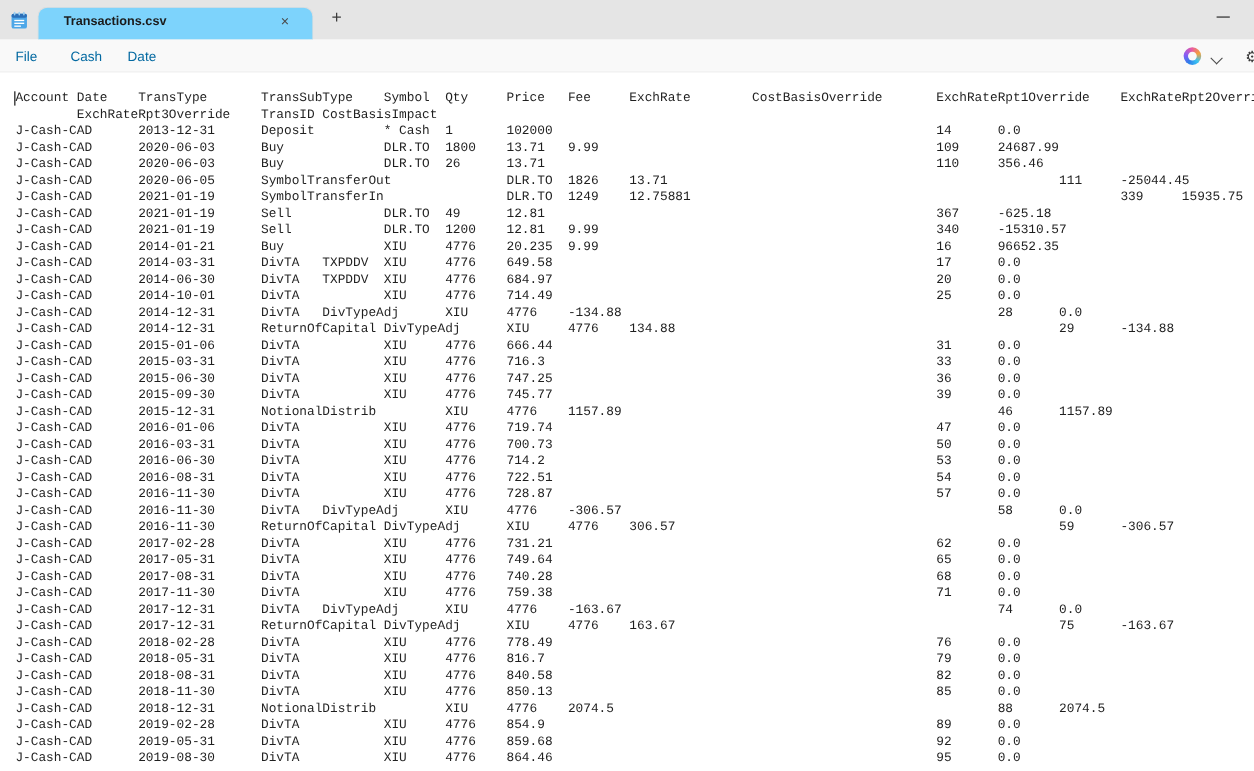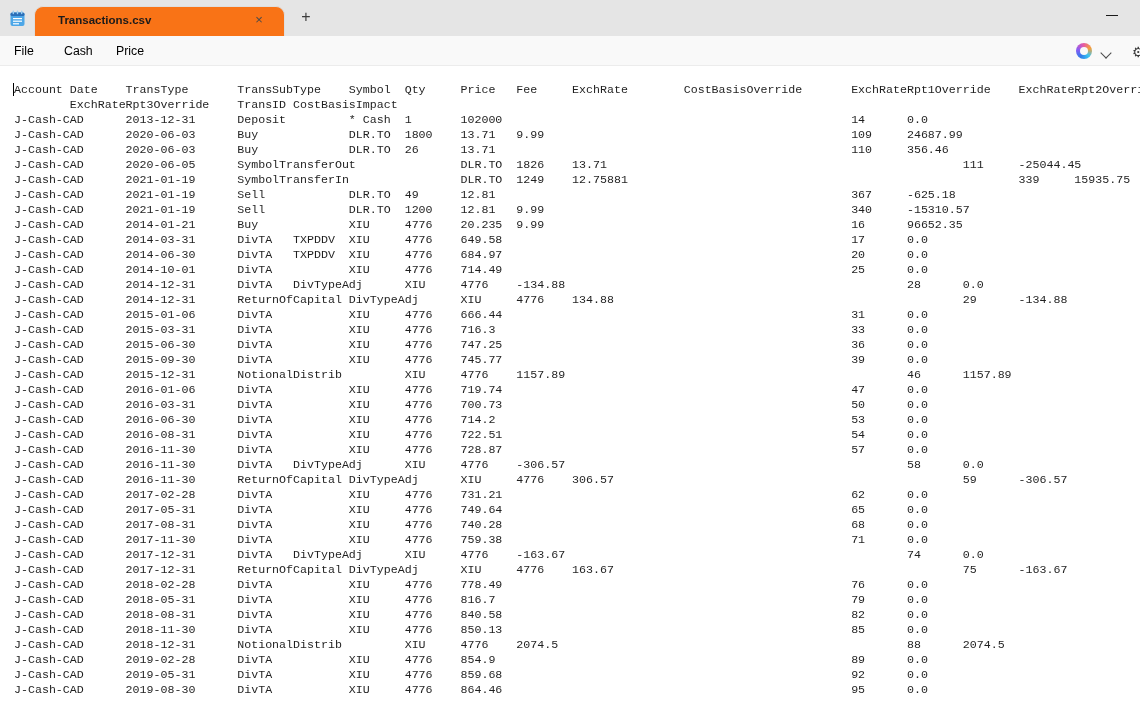--- a/index.html
+++ b/index.html
@@ -6,21 +6,21 @@
   body{
     width:1140px;height:701px;position:relative;overflow:hidden;
     background:#ffffff;font-family:"Liberation Sans","DejaVu Sans",sans-serif;
     -webkit-font-smoothing:antialiased;
   }
   
   .titlebar{position:absolute;left:0;top:0;width:1140px;height:36px;background:#e5e5e5;}
   .app-icon{position:absolute;left:8px;top:9px;width:19px;height:19px;}
   .tab{
     position:absolute;left:34px;top:6px;width:251px;height:30px;
-    background:#f97316;border:1px solid #dedede;border-bottom:none;
+    background:#7dd3fc;border:1px solid #dedede;border-bottom:none;
     border-radius:9px 9px 0 0;box-sizing:border-box;
   }
   .tab-label{
     position:absolute;left:23px;top:7px;font-size:11.5px;font-weight:700;color:#1b1b1b;
     white-space:nowrap;
   }
   .tab-close{
     position:absolute;right:16px;top:4px;width:18px;height:18px;line-height:18px;
     text-align:center;font-size:13px;color:#4a4a4a;cursor:default;border-radius:4px;
   }
@@ -29,21 +29,21 @@
     text-align:center;font-size:16px;font-weight:400;color:#3c3c3c;
   }
   .minimize{position:absolute;right:12px;top:2px;width:26px;height:26px;}
   .minimize .dash{position:absolute;left:4px;top:13px;width:12px;height:1.4px;background:#1a1a1a;}
   
   .menubar{
     position:absolute;left:0;top:36px;width:1140px;height:30px;background:#f9f9f9;
     border-bottom:1px solid #ececec;box-sizing:border-box;
   }
   .menu-item{
-    position:absolute;top:6px;font-size:12.3px;color:#000000;padding:2px 5px;border-radius:4px;
+    position:absolute;top:6px;font-size:12.3px;color:#0369a1;padding:2px 5px;border-radius:4px;
   }
   .menu-file{left:9px;} .menu-edit{left:59px;} .menu-view{left:111px;}
   .copilot{position:absolute;left:1076px;top:7px;width:16px;height:16px;border-radius:50%;
     background:conic-gradient(from 210deg,#2e7de9,#8a5cf5,#e75aa5,#f5a13b,#39c3f2,#2e7de9);}
   .copilot::after{content:"";position:absolute;left:4px;top:4px;width:8px;height:8px;border-radius:50%;background:#f9f9f9;}
   .chevron-down{
     position:absolute;left:1102px;top:13px;width:7px;height:7px;
     border-right:1.4px solid #4a4a4a;border-bottom:1.4px solid #4a4a4a;
     transform:rotate(45deg);
   }
@@ -83,21 +83,21 @@
   <div class="new-tab">+</div>
 
   <div class="minimize">
     <div class="dash"></div>
   </div>
 </div>
 
 <div class="menubar">
   <span class="menu-item menu-file">File</span>
   <span class="menu-item menu-edit">Cash</span>
-  <span class="menu-item menu-view">Price</span>
+  <span class="menu-item menu-view">Date</span>
 
   <div class="copilot"></div>
   <div class="chevron-down"></div>
   <div class="settings">⚙</div>
 </div>
 
 <div class="editor">
   <div class="caret"></div>
   <pre id="doc-text">Account Date    TransType       TransSubType    Symbol  Qty     Price   Fee     ExchRate        CostBasisOverride       ExchRateRpt1Override    ExchRateRpt2Override
         ExchRateRpt3Override    TransID CostBasisImpact

